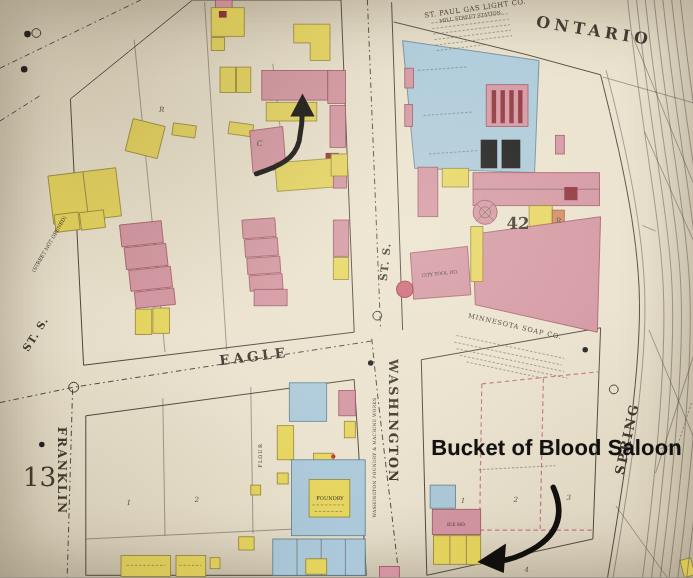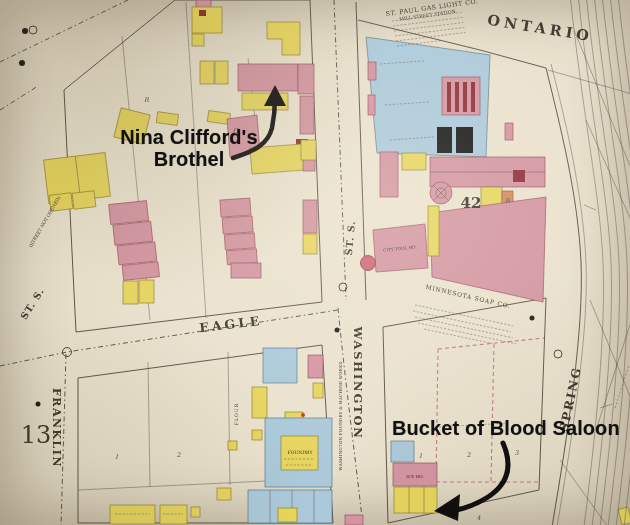--- a/index.html
+++ b/index.html
@@ -35,21 +35,21 @@
   .arrow{fill:none;stroke:#0d0d0d;stroke-linecap:round;}
   .ahead{fill:#0d0d0d;stroke:none;}
   
   .ann{
     position:absolute;z-index:3;color:var(--annotation_black,#111);
     font-family:"Liberation Sans","DejaVu Sans",sans-serif;
     font-weight:800;font-size:20px;line-height:22px;letter-spacing:.1px;
     text-shadow:0 0 1px rgba(0,0,0,.25);
   }
   .ann-brothel{left:116px;top:126px;width:146px;text-align:center;}
-  .ann-saloon{left:392px;top:417px;white-space:nowrap;}
+  .ann-saloon{left:392px;top:397px;white-space:nowrap;}
 </style>
 </head>
 <body>
 
 <div class="stage">
   <svg class="map" width="630" height="525" viewBox="0 0 630 525">
     <defs>
       <path id="sqA" d="M0 0 H70"></path>
       <path id="sqB" d="M0 0 H100"></path>
       <path id="sqC" d="M0 0 H45"></path>
@@ -280,18 +280,14 @@
     </g>
 
     <g>
       <path class="arrow" stroke-width="4.5" d="M233,158 C255,151 268,144 272,128 C274,118 275,107 275,98"></path>
       <polygon class="ahead" points="275,85 264,106 286,106"></polygon>
       <path class="arrow" stroke-width="5" d="M503,443 C513,466 508,484 488,497 C477,504 466,508 456,510"></path>
       <polygon class="ahead" points="434,511 460,494 458,521"></polygon>
     </g>
   </svg>
 
-  <div class="ann ann-brothel">
-    <div>Nina Clifford's</div>
-    <div>Brothel</div>
-  </div>
   <div class="ann ann-saloon">Bucket of Blood Saloon</div>
 </div>
 
 </body></html>

